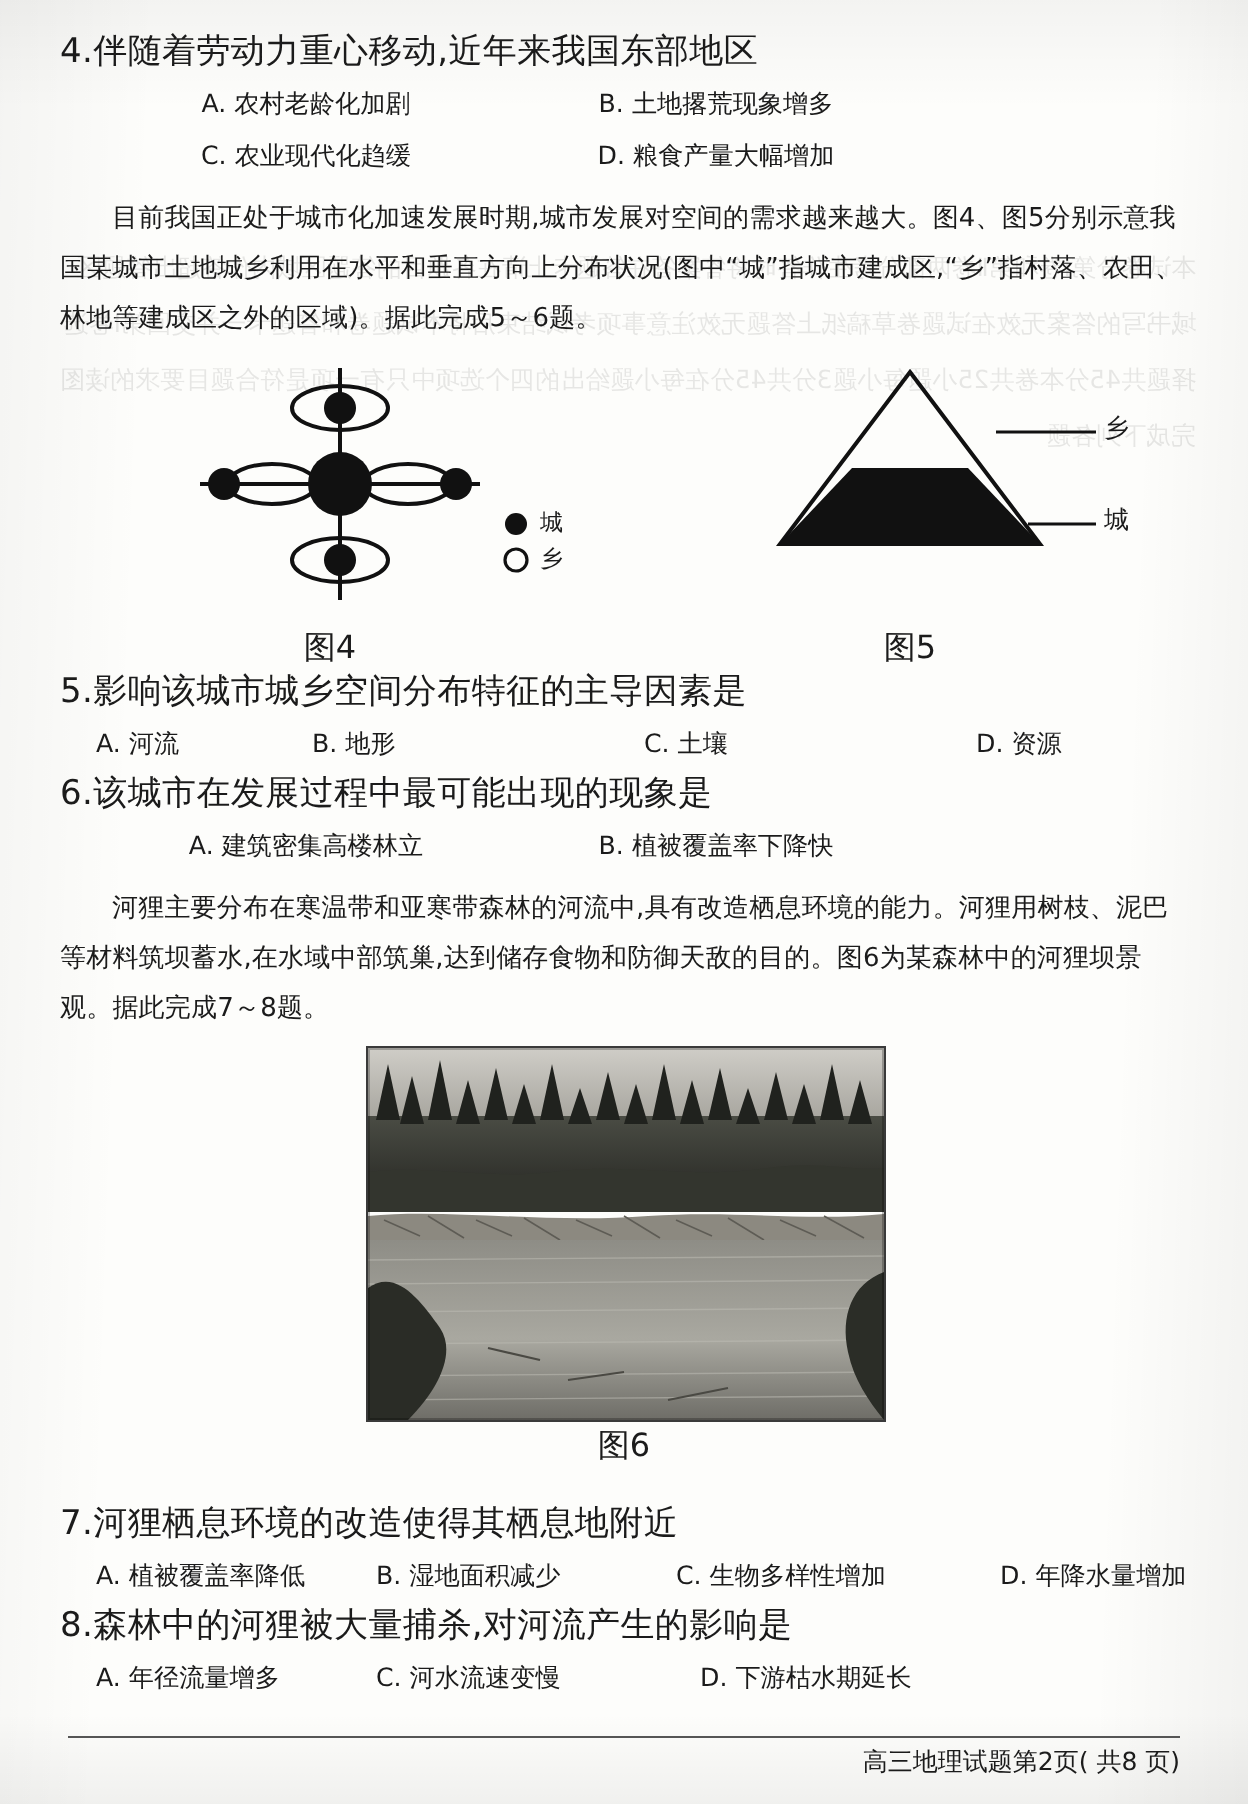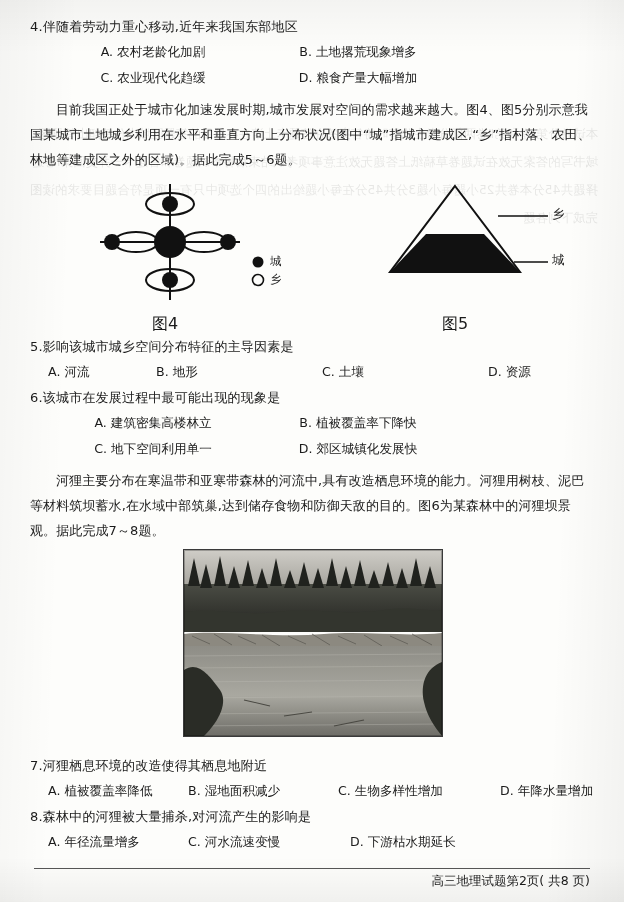--- a/index.html
+++ b/index.html
@@ -36,21 +36,21 @@
     font-size: 12.5px;
     line-height: 28px;
     color: #000;
     padding: 120px 26px;
     box-sizing: border-box;
     white-space: pre-wrap;
     word-break: break-all;
     font-family: "DejaVu Sans", sans-serif;
   }
   .q-line {
-    font-size: 13px;
+    font-size: 17px;
     line-height: 25px;
     letter-spacing: 0.2px;
   }
   .opts {
     display: flex;
     font-size: 12.6px;
     line-height: 26px;
     margin-left: 18px;
     text-align: center;
   }
@@ -179,24 +179,20 @@
     <span class="o o3">C. 土壤</span>
     <span class="o">D. 资源</span>
   </div>
 
   <div class="q-line">
     <span>6.</span><span>该城市在发展过程中最可能出现的现象是</span>
   </div>
   <div class="opts">
     <span class="o a">A. 建筑密集高楼林立</span>
     <span class="o b">B. 植被覆盖率下降快</span>
-  </div>
-  <div class="opts">
-    <span class="o a">C. 地下空间利用单一</span>
-    <span class="o b">D. 郊区城镇化发展快</span>
   </div>
 
   <div class="para" style="margin-top:6px;">河狸主要分布在寒温带和亚寒带森林的河流中,具有改造栖息环境的能力。河狸用树枝、泥巴等材料筑坝蓄水,在水域中部筑巢,达到储存食物和防御天敌的目的。图6为某森林中的河狸坝景观。据此完成7～8题。</div>
 
   <div class="photo-wrap">
     <svg class="photo" viewBox="0 0 258 186" preserveAspectRatio="none">
       <defs>
         <linearGradient id="sky" x1="0" y1="0" x2="0" y2="1">
           <stop offset="0%" stop-color="#cfcdc7"></stop>
           <stop offset="100%" stop-color="#9e9c95"></stop>
@@ -269,20 +265,21 @@
       <path d="M258,112 C242,118 236,134 240,152 C243,166 250,176 258,186 Z" fill="#2b2d27"></path>
 
       <g stroke="#4a4943" stroke-width="1.1">
         <line x1="60" y1="150" x2="86" y2="156"></line>
         <line x1="100" y1="166" x2="128" y2="162"></line>
         <line x1="150" y1="176" x2="180" y2="170"></line>
       </g>
 
       <rect x="0" y="0" width="258" height="186" fill="none" stroke="#000" stroke-width="2" opacity="0.25"></rect>
     </svg>
+    <div class="fig-caption">图6</div>
   </div>
 
   <div class="q-line" style="margin-top:16px;">
     <span>7.</span><span>河狸栖息环境的改造使得其栖息地附近</span>
   </div>
   <div class="opts4">
     <span class="o o1" style="width:140px;">A. 植被覆盖率降低</span>
     <span class="o o2" style="width:150px;">B. 湿地面积减少</span>
     <span class="o o3" style="width:162px;">C. 生物多样性增加</span>
     <span class="o">D. 年降水量增加</span>

